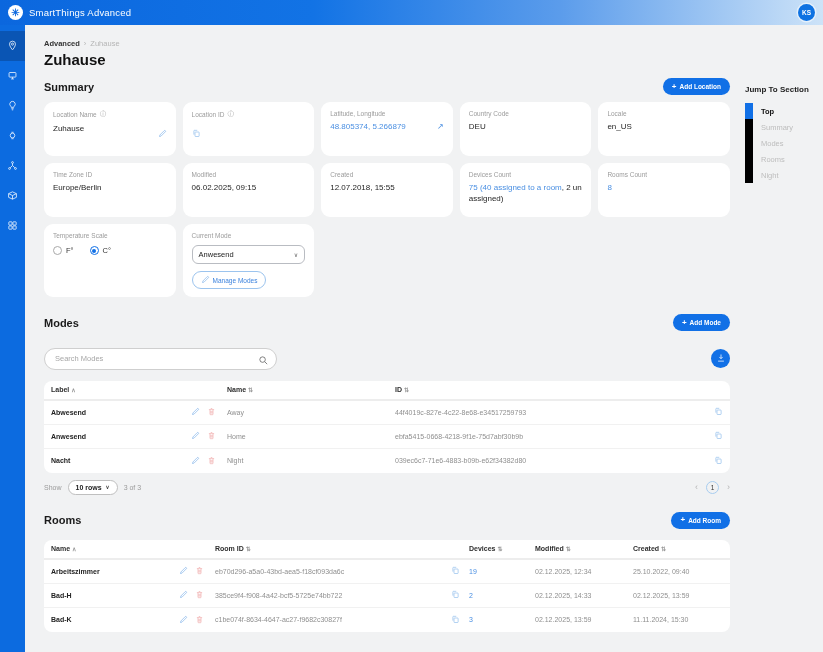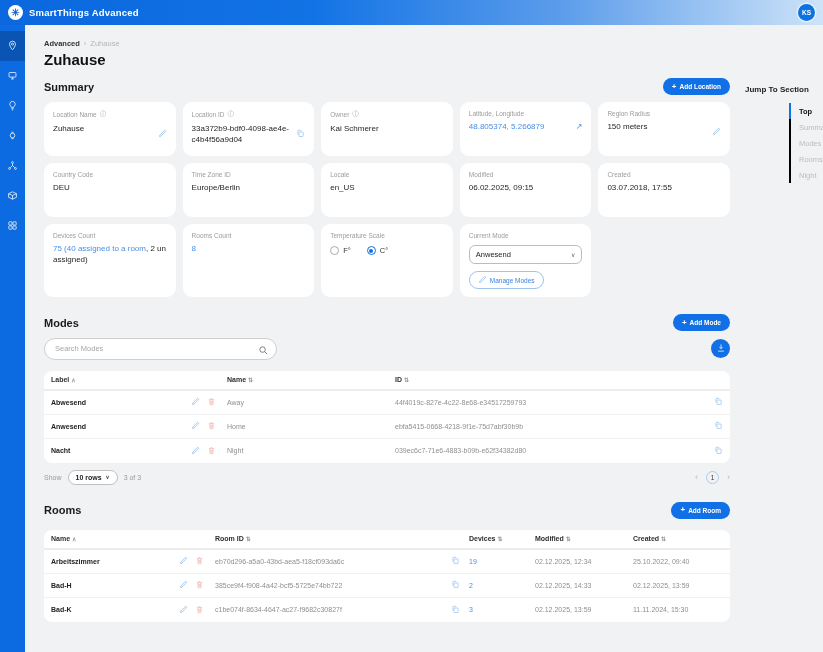--- a/index.html
+++ b/index.html
@@ -5,21 +5,21 @@
   * { box-sizing: border-box; margin: 0; padding: 0; }
   html,body { width:823px; height:652px; overflow:hidden; }
   body { font-family:"Liberation Sans", sans-serif; background:#f1f2f3; position:relative; }
 
   
   .hdr { position:absolute; top:0; left:0; width:823px; height:25px; z-index:10;
          background:linear-gradient(90deg,#0b67de 0%,#1273e5 38%,#5b9ceb 68%,#cde3f8 100%);
          display:flex; align-items:center; padding:0 8px; }
   .logo { width:15px; height:15px; border-radius:50%; background:#fff; color:#0b67de;
           font-size:10px; font-weight:bold; display:flex; align-items:center; justify-content:center; margin-right:6px; }
-  .app-title { color:#fff; font-weight:bold; font-size:9.5px; letter-spacing:.2px; }
+  .app-title { color:#fff; font-weight:normal; font-size:9.5px; letter-spacing:.2px; }
   .avatar { margin-left:auto; width:17px; height:17px; border-radius:50%; background:#0e72e2;
             color:#fff; font-size:6.5px; font-weight:bold; display:flex; align-items:center; justify-content:center;
             box-shadow:0 0 0 1.5px rgba(255,255,255,.55); }
 
   
   .sidebar { position:absolute; left:0; top:25px; bottom:0; width:25px; background:#0c6be0;
              display:flex; flex-direction:column; align-items:stretch; padding-top:6px; z-index:9; }
   .side-item { height:30px; display:flex; align-items:center; justify-content:center; cursor:pointer; }
   .side-item.active { background:#0a55b4; }
   .side-item svg { width:11px; height:11px; stroke:#fff; fill:none; stroke-width:1.8; opacity:.92; }
@@ -61,21 +61,21 @@
   .radio.sel::after { content:""; position:absolute; inset:1.5px; border-radius:50%; background:#1170e6; }
 
   .select-box { margin-top:6px; border:1px solid #b9bcc2; border-radius:6px; padding:4px 6px;
                 display:flex; align-items:center; justify-content:space-between; font-size:7.5px; color:#222; cursor:pointer; background:#fff; }
   .select-box .chev { color:#666; font-size:6px; }
   .btn-outline { margin-top:7px; display:inline-flex; align-items:center; gap:3px; border:1px solid #9cc4ee;
                  color:#3b82dd; background:#fff; border-radius:10px; padding:3px 8px; font-size:6.5px; cursor:pointer; font-family:inherit; }
 
   
   .list-section { margin-top:17px; }
-  .search-row { display:flex; align-items:center; justify-content:space-between; margin-top:6px; }
+  .search-row { display:flex; align-items:center; justify-content:space-between; margin-top:16px; }
   .search-wrap { position:relative; width:233px; }
   .search-input { width:100%; height:22px; border:1px solid #cfcfcf; border-radius:12px; background:#fff;
                   font-size:7.5px; color:#333; padding:0 24px 0 10px; font-family:inherit; outline:none; }
   .search-input::placeholder { color:#a7a7a7; }
   .search-ic { position:absolute; right:8px; top:5px; }
   .search-ic svg { width:11px; height:11px; stroke:#555; fill:none; stroke-width:1.6; }
   .dl-btn { width:19px; height:19px; border-radius:50%; background:#1170e6; border:none; display:flex;
             align-items:center; justify-content:center; cursor:pointer; }
   .dl-btn svg { width:10px; height:10px; stroke:#fff; fill:none; stroke-width:1.8; }
 
@@ -99,22 +99,22 @@
                font-size:7px; color:#222; font-weight:bold; background:#fff; cursor:pointer; font-family:inherit; }
   .rows-pill .chev { color:#444; font-size:5.5px; }
   .pager-right { display:flex; align-items:center; gap:8px; }
   .pg-chev { color:#b5b5b5; font-size:9px; cursor:pointer; }
   .pg-num { width:13px; height:13px; border-radius:50%; border:1px solid #a8cdf0; color:#333; font-size:6.5px;
             display:flex; align-items:center; justify-content:center; cursor:pointer; }
 
   
   .jumpnav { position:absolute; right:6px; top:60px; width:72px; }
   .jump-title { font-size:8px; font-weight:bold; color:#1d1d1d; margin-bottom:9px; }
-  .jump-item { border-left:2px solid #000000; padding:0 0 0 8px; font-size:7.5px; color:#bdbdbd;
-               height:16px; display:flex; align-items:center; cursor:pointer;margin-left:44px; }
+  .jump-item { border-left:8px solid #000000; padding:0 0 0 8px; font-size:7.5px; color:#bdbdbd;
+               height:16px; display:flex; align-items:center; cursor:pointer; }
   .jump-item.active { border-left-color:#1170e6; color:#111; font-weight:bold; }
 </style>
 </head>
 <body>
 
 <div class="hdr">
   <div class="logo">
       <span>✳</span>
     </div>
   <span class="app-title">SmartThings Advanced</span>
@@ -203,102 +203,81 @@
               </svg></span>
         </div>
       </div>
 
       <div class="card">
         <div class="card-label">
             <span>Location ID</span>
             <span class="info-glyph">ⓘ</span>
           </div>
         <div class="card-value-row">
-          <span class="card-value">33a372b9-bdf0-4098-ae4e-c4b4f56a9d04</span>
           <span class="mini-icon copy-ic"><svg viewBox="0 0 24 24">
                 <rect x="8" y="8" width="11" height="12" rx="1.5"></rect>
                 <path d="M5 15V5a1.5 1.5 0 0 1 1.5-1.5H14"></path>
               </svg></span>
         </div>
       </div>
 
-      <div class="card">
-        <div class="card-label">
-            <span>Owner</span>
-            <span class="info-glyph">ⓘ</span>
-          </div>
-        <div class="card-value-row">
-            <span class="card-value">Kai Schmerer</span>
-          </div>
-      </div>
 
       <div class="card">
         <div class="card-label">
             <span>Latitude, Longitude</span>
           </div>
         <div class="card-value-row">
           <span class="card-value link">48.805374, 5.266879</span>
           <span class="ext-glyph">↗</span>
         </div>
       </div>
 
-      <div class="card">
-        <div class="card-label">
-            <span>Region Radius</span>
-          </div>
-        <div class="card-value-row">
-          <span class="card-value">150 meters</span>
-          <span class="mini-icon edit-ic"><svg viewBox="0 0 24 24">
-                <path d="M4 20l1-4L16.5 4.5a2 2 0 0 1 3 3L8 19l-4 1z"></path>
-              </svg></span>
-        </div>
-      </div>
 
       <div class="card">
         <div class="card-label">
             <span>Country Code</span>
           </div>
         <div class="card-value-row">
             <span class="card-value">DEU</span>
           </div>
       </div>
 
       <div class="card">
         <div class="card-label">
+            <span>Locale</span>
+          </div>
+        <div class="card-value-row">
+            <span class="card-value">en_US</span>
+          </div>
+      </div>
+
+      <div class="card">
+        <div class="card-label">
             <span>Time Zone ID</span>
           </div>
         <div class="card-value-row">
             <span class="card-value">Europe/Berlin</span>
           </div>
       </div>
 
       <div class="card">
         <div class="card-label">
-            <span>Locale</span>
-          </div>
-        <div class="card-value-row">
-            <span class="card-value">en_US</span>
-          </div>
-      </div>
-
-      <div class="card">
-        <div class="card-label">
             <span>Modified</span>
           </div>
         <div class="card-value-row">
             <span class="card-value">06.02.2025, 09:15</span>
           </div>
       </div>
 
       <div class="card">
         <div class="card-label">
             <span>Created</span>
           </div>
         <div class="card-value-row">
-            <span class="card-value">03.07.2018, 17:55</span>
+            <span class="card-value">12.07.2018, 15:55</span>
           </div>
       </div>
 
       <div class="card">
         <div class="card-label">
             <span>Devices Count</span>
           </div>
         <div class="card-value-row">
             <span class="card-value"><span class="link">75 (40 assigned to a room</span><span>, 2 unassigned)</span></span>
           </div>

